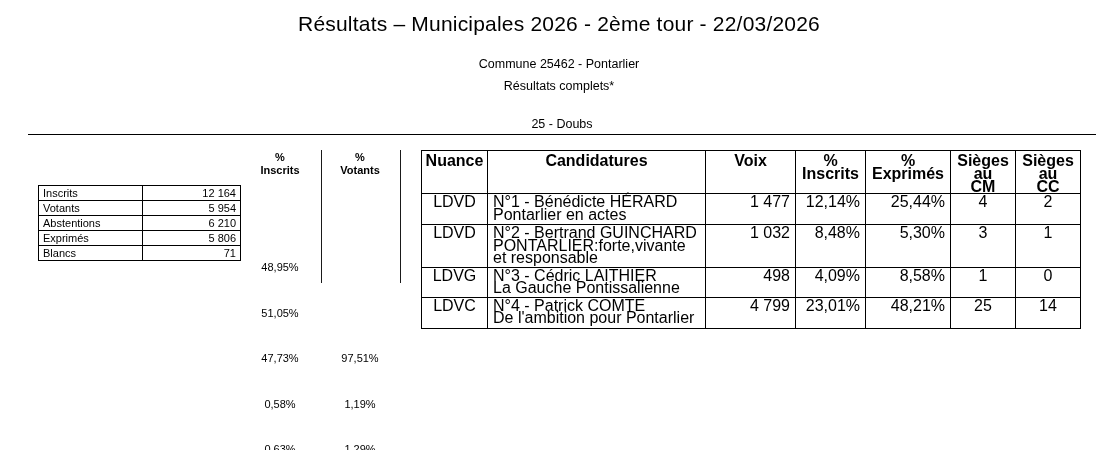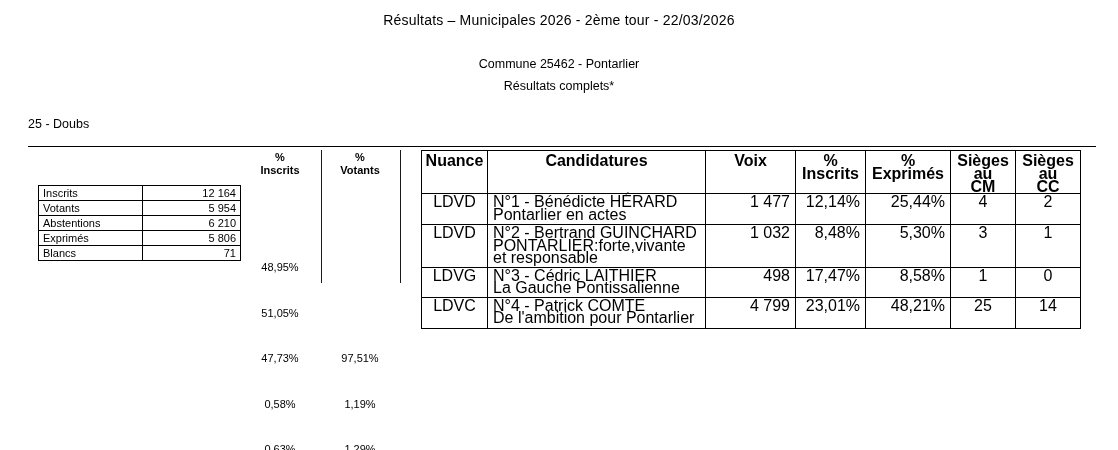--- a/index.html
+++ b/index.html
@@ -6,34 +6,35 @@
   html, body { background: #ffffff; }
   body {
     width: 1118px; height: 450px;
     position: relative;
     font-family: "Liberation Sans", sans-serif;
     color: #000;
     overflow: hidden;
   }
   .page-title {
     position: absolute; top: 12px; left: 0; width: 100%;
-    text-align: center; font-size: 14px; letter-spacing: .2px;
+    text-align: center; font-size: 21px; letter-spacing: .2px;
   }
   .commune-label {
     position: absolute; top: 57px; left: 0; width: 100%;
     text-align: center; font-size: 12.5px;
   }
   .results-note {
     position: absolute; top: 79px; left: 0; width: 100%;
     text-align: center; font-size: 12.5px;
   }
   .department {
     position: absolute; top: 117px; left: 28px; width: 1068px;
-    font-size: 12.5px; padding-bottom: 15px;
+    font-size: 12.5px; padding-bottom: 3px;
     border-bottom: 1.5px solid #000;
+    text-align: center;
   }
 
   
   table.participation {
     position: absolute; left: 38px; top: 185px;
     border-collapse: collapse; table-layout: fixed;
     width: 202px; font-size: 11px;
   }
   table.participation td {
     border: 1px solid #000; height: 15px; padding: 0 4px;
@@ -200,21 +201,21 @@
       <td class="sieges-cell">3</td>
       <td class="sieges-cell">1</td>
     </tr>
     <tr class="row-3">
       <td class="nuance-cell">LDVG</td>
       <td>
         <div>N°3 - Cédric LAITHIER</div>
         <div>La Gauche Pontissalienne</div>
       </td>
       <td class="num-cell">498</td>
-      <td class="num-cell">17,47%</td>
+      <td class="num-cell">4,09%</td>
       <td class="num-cell">8,58%</td>
       <td class="sieges-cell">1</td>
       <td class="sieges-cell">0</td>
     </tr>
     <tr class="row-4">
       <td class="nuance-cell">LDVC</td>
       <td>
         <div>N°4 - Patrick COMTE</div>
         <div>De l'ambition pour Pontarlier</div>
       </td>

